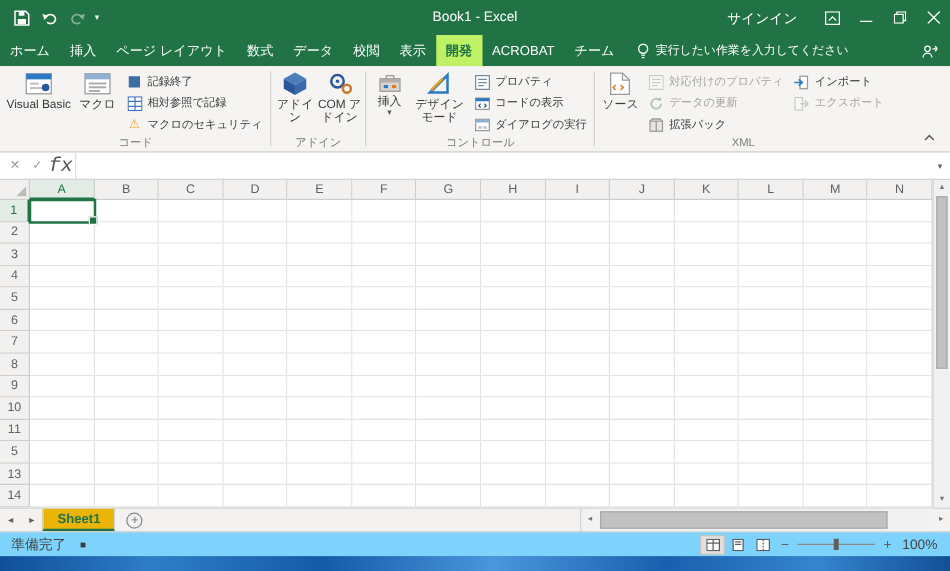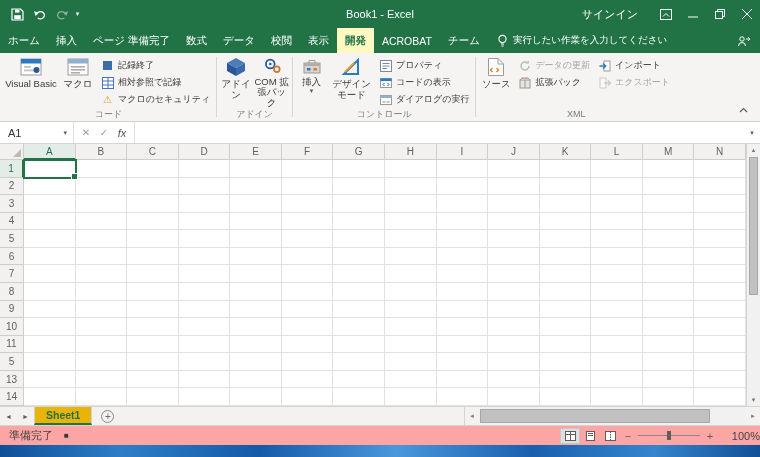--- a/index.html
+++ b/index.html
@@ -17,21 +17,21 @@
   .qat-dd{font-size:7px;width:9px;text-align:center;opacity:.9}
   .wtitle{position:absolute;left:0;right:0;top:0;bottom:0;display:flex;align-items:center;justify-content:center;font-size:11px;pointer-events:none}
   .tb-right{margin-left:auto;display:flex;align-items:stretch;height:100%;z-index:2}
   .signin{font-size:11px;display:flex;align-items:center;padding:0 14px}
   .wbtn{width:27px;display:flex;align-items:center;justify-content:center}
 
   
   .tabrow{height:25px;background:#217346;display:flex;align-items:stretch;color:#fff;overflow:hidden;flex-shrink:0;white-space:nowrap}
   .ftab,.rtab{display:flex;align-items:center;padding:0 8px;font-size:10.5px}
   .rtabs{display:flex;align-items:stretch}
-  .rtab.active{background:#fef9c3;color:#217346;font-weight:bold}
+  .rtab.active{background:#bef264;color:#217346;font-weight:bold}
   .tellme{display:flex;align-items:center;gap:5px;padding:0 9px;font-size:9.5px}
   .share{margin-left:auto;display:flex;align-items:center;gap:4px;padding:0 10px;font-size:10.5px}
 
   
   .ribbon{height:69px;background:#f5f4f2;border-bottom:1px solid #d2d0ce;display:flex;position:relative;padding-left:3px;flex-shrink:0;overflow:hidden}
   .rgroup{display:flex;flex-direction:column;padding-top:2px}
   .rgroup-content{flex:1;display:flex;align-items:flex-start}
   .rgroup-label{height:13px;font-size:9px;color:#7c7b79;text-align:center;line-height:12px}
   .rsep{width:1px;background:#d8d6d3;margin:4px 2px 4px 2px}
   .bigbtn{height:53px;display:flex;flex-direction:column;align-items:center;padding-top:2px;font-size:9.5px;color:#3b3a39;text-align:center;cursor:default}
@@ -45,21 +45,21 @@
   .sq-blue{width:9px;height:9px;background:#3a6ea5;display:inline-block}
   .warn{color:#e8a33d;font-size:10px}
   .collapse{position:absolute;right:9px;bottom:4px;width:16px;height:14px;display:flex;align-items:center;justify-content:center}
 
   
   .formulabar{height:22px;background:#fff;border-bottom:1px solid #d4d4d4;display:flex;align-items:stretch;flex-shrink:0}
   .namebox{width:74px;border-right:1px solid #e1dfdd;display:flex;align-items:center;font-size:11px;color:#333;padding-left:8px}
   .nb-dd{margin-left:auto;font-size:7px;color:#605e5c;padding:0 6px}
   .fbtns{display:flex;align-items:center;border-right:1px solid #e1dfdd;padding:0 3px}
   .fbtn{width:18px;text-align:center;font-size:10px;color:#9d9b99}
-  .fbtn.fx{color:#555;font-style:italic;font-family:Liberation Sans, sans-serif;font-size:11px}
+  .fbtn.fx{color:#555;font-style:italic;font-family:Liberation Mono, monospace;font-size:16px}
   .finput{flex:1;font-size:11px;display:flex;align-items:center;padding-left:6px;color:#333}
   .fexpand{width:16px;display:flex;align-items:center;justify-content:center;font-size:7px;color:#605e5c}
 
   
   .gridwrap{flex:1;display:flex;overflow:hidden}
   #sheetgrid{flex:1;display:grid;background:#fff}
   .hcell{background:#f2f1f0;border-right:1px solid #cfcecd;border-bottom:1px solid #cfcecd;font-size:10px;color:#616161;display:flex;align-items:center;justify-content:center;overflow:hidden}
   .corner{position:relative}
   .corner::after{content:"";position:absolute;right:2px;bottom:2px;border-left:8px solid transparent;border-bottom:8px solid #bdbbb9}
   .colh.sel{background:#e3ece6;border-bottom:2px solid #217346;color:#217346}
@@ -79,31 +79,31 @@
   .stab{display:flex;align-items:center;padding:0 11px;font-size:10.5px;color:#444;border-right:1px solid #d4d4d4}
   .stab.active{background:#eab308;color:#217346;font-weight:bold;border-bottom:2px solid #217346;border-left:1px solid #d4d4d4}
   .addsheet{width:13px;height:13px;border:1px solid #8a8a8a;border-radius:50%;color:#6a6a6a;font-size:10px;line-height:11px;text-align:center;align-self:center;margin-left:9px}
   .sb-space{flex:1}
   .hscroll{width:296px;display:flex;align-items:stretch;border-left:1px solid #d4d4d4}
   .hscroll .sarrow{height:auto;width:14px;display:flex;align-items:center;justify-content:center}
   .htrack{flex:1;position:relative;background:#f1f1f1}
   .hthumb{position:absolute;left:1px;top:2px;bottom:2px;width:86%;background:#c1c1c1;border:1px solid #a8a8a8}
 
   
-  .statusbar{height:20px;background:#fca5a5;border-top:1px solid #d4d4d4;display:flex;align-items:center;font-size:11px;color:#444;flex-shrink:0}
+  .statusbar{height:20px;background:#7dd3fc;border-top:1px solid #d4d4d4;display:flex;align-items:center;font-size:11px;color:#444;flex-shrink:0}
   .mode{padding-left:9px}
   .macro-stop{font-size:8px;margin-left:11px;color:#3b3a39}
   .sb-spacer{flex:1}
   .viewbtn{width:20px;height:16px;display:flex;align-items:center;justify-content:center}
   .viewbtn.active{background:#e1dfdd;border:1px solid #c8c6c4}
   .zoom-minus,.zoom-plus{width:16px;text-align:center;color:#605e5c;font-size:11px}
   .zoomtrack{width:62px;height:1px;background:#8a8886;position:relative;margin:0 2px}
   .zoomtrack::before{content:"";position:absolute;left:50%;top:-3px;width:1px;height:7px;background:#8a8886}
   .zoomthumb{position:absolute;left:50%;top:-4px;width:4px;height:9px;background:#605e5c;margin-left:-2px}
-  .zoomlabel{width:42px;text-align:right;}
+  .zoomlabel{width:42px;text-align:right;padding-right:10px}
 </style>
 </head>
 <body>
 
 <div class="screen">
 <div class="window">
 
   <div class="titlebar">
     <div class="qat">
       <span class="qat-btn">
@@ -153,21 +153,21 @@
               <line x1="10" y1="0" x2="0" y2="10" stroke="#fff"></line>
             </svg>
           </span>
     </div>
   </div>
 
   <div class="tabrow">
     <div class="rtabs" id="rtabs">
           <div class="rtab">ホーム</div>
           <div class="rtab">挿入</div>
-          <div class="rtab">ページ 準備完了</div>
+          <div class="rtab">ページ レイアウト</div>
           <div class="rtab">数式</div>
           <div class="rtab">データ</div>
           <div class="rtab">校閲</div>
           <div class="rtab">表示</div>
           <div class="rtab active">開発</div>
           <div class="rtab">ACROBAT</div>
           <div class="rtab">チーム</div>
         </div>
     <div class="tellme">
       <svg width="11" height="13" viewBox="0 0 11 13">
@@ -248,21 +248,21 @@
                 <polygon points="19,6 10,11 10,19 19,14" fill="#3a69ae"></polygon>
               </svg>
           <span class="biglabel">アドイン</span>
         </div>
         <div class="bigbtn" style="width:37px">
           <svg width="22" height="20" viewBox="0 0 22 20">
                 <circle cx="9" cy="8" r="5" fill="none" stroke="#2b579a" stroke-width="2"></circle>
                 <circle cx="9" cy="8" r="1.4" fill="#2b579a"></circle>
                 <circle cx="16.5" cy="14" r="3.2" fill="none" stroke="#c87a2e" stroke-width="2"></circle>
               </svg>
-          <span class="biglabel">COM 拡張パック</span>
+          <span class="biglabel">COM アドイン</span>
         </div>
       </div>
       <div class="rgroup-label">アドイン</div>
     </div>
     <div class="rsep"></div>
 
     <div class="rgroup">
       <div class="rgroup-content">
         <div class="bigbtn" style="width:33px">
           <svg width="20" height="18" viewBox="0 0 20 18">
@@ -328,20 +328,31 @@
                 <path d="M1.5 1.5 h9.5 l5.5 5.5 v11.5 h-15z" fill="#fff" stroke="#9a9a9a"></path>
                 <path d="M11 1.5 v5.5 h5.5" fill="none" stroke="#9a9a9a"></path>
                 <path d="M5.5 11 L3.5 13 5.5 15 M9.5 11 L11.5 13 9.5 15" fill="none" stroke="#e07c28" stroke-width="1.3"></path>
               </svg>
           <span class="biglabel">ソース</span>
         </div>
         <div class="smallcol">
           <div class="smallbtn disabled">
             <span class="sicon">
                   <svg width="12" height="12" viewBox="0 0 12 12">
+                    <rect x="0.5" y="0.5" width="11" height="11" fill="#fff" stroke="#9a9a9a"></rect>
+                    <line x1="2.5" y1="3.5" x2="9.5" y2="3.5" stroke="#9a9a9a"></line>
+                    <line x1="2.5" y1="6" x2="9.5" y2="6" stroke="#9a9a9a"></line>
+                    <line x1="2.5" y1="8.5" x2="7" y2="8.5" stroke="#9a9a9a"></line>
+                  </svg>
+                </span>
+            <span>対応付けのプロパティ</span>
+          </div>
+          <div class="smallbtn disabled">
+            <span class="sicon">
+                  <svg width="12" height="12" viewBox="0 0 12 12">
                     <path d="M10 6 a4 4 0 1 1 -1.3 -3" fill="none" stroke="#5a8a5a" stroke-width="1.4"></path>
                     <path d="M9.8 0.5 L9.8 3.8 6.6 3.2z" fill="#5a8a5a"></path>
                   </svg>
                 </span>
             <span>データの更新</span>
           </div>
           <div class="smallbtn">
             <span class="sicon">
                   <svg width="12" height="12" viewBox="0 0 12 12">
                     <rect x="1" y="3" width="10" height="8" fill="#e8e4de" stroke="#9a9a9a"></rect>
@@ -377,24 +388,20 @@
     </div>
 
     <div class="collapse">
           <svg width="9" height="6" viewBox="0 0 9 6">
             <path d="M1 5 L4.5 1.5 8 5" fill="none" stroke="#605e5c" stroke-width="1.2"></path>
           </svg>
         </div>
   </div>
 
   <div class="formulabar">
-    <div class="namebox">
-      <span>A1</span>
-      <span class="nb-dd">▾</span>
-    </div>
     <div class="fbtns">
       <span class="fbtn">✕</span>
       <span class="fbtn">✓</span>
       <span class="fbtn fx">fx</span>
     </div>
     <div class="finput"></div>
     <span class="fexpand">▾</span>
   </div>
 
   <div class="gridwrap">

